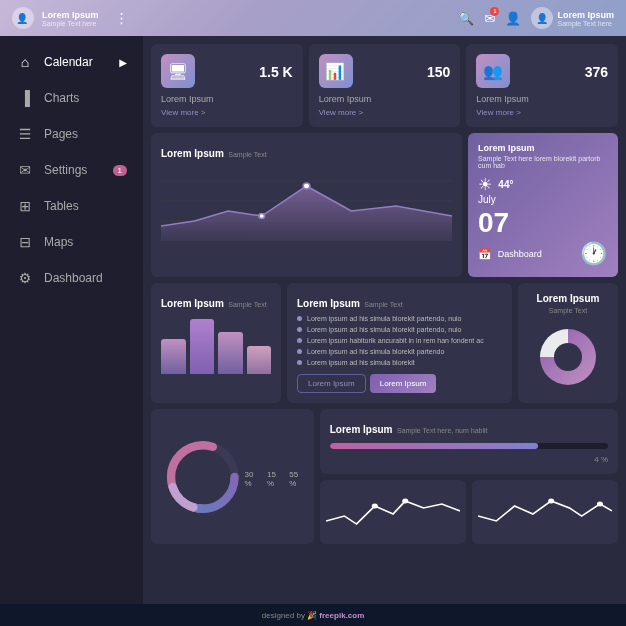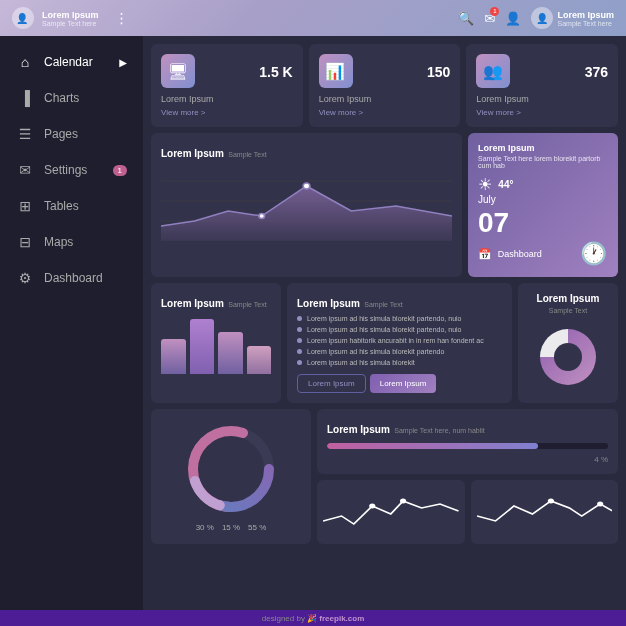--- a/index.html
+++ b/index.html
@@ -337,21 +337,21 @@
     .bottom-row {
       display: flex;
       gap: 6px;
     }
     .ring-card {
       background: #32324a;
       border-radius: 6px;
       padding: 10px;
       flex: 0 0 160px;
       display: flex;
-      flex-direction: column;
+      flex-direction: row;
       align-items: center;
     }
     .progress-card {
       background: #32324a;
       border-radius: 6px;
       padding: 10px;
       flex: 1;
     }
     .progress-bar-container {
       background: #1e1e30;
@@ -374,22 +374,22 @@
     
     .line-chart-card {
       background: #32324a;
       border-radius: 6px;
       padding: 6px;
       flex: 1;
     }
 
     
     .footer-bar {
-      background: #4c1d95;
-      height: 16px;
+      background: #0f172a;
+      height: 22px;
       display: flex;
       align-items: center;
       justify-content: center;
       font-size: 8px;
       color: #888;
       flex-shrink: 0;
     }
     .footer-bar span.brand { color: #c090d0; font-weight: 600; }
 
     .ring-percentages {

